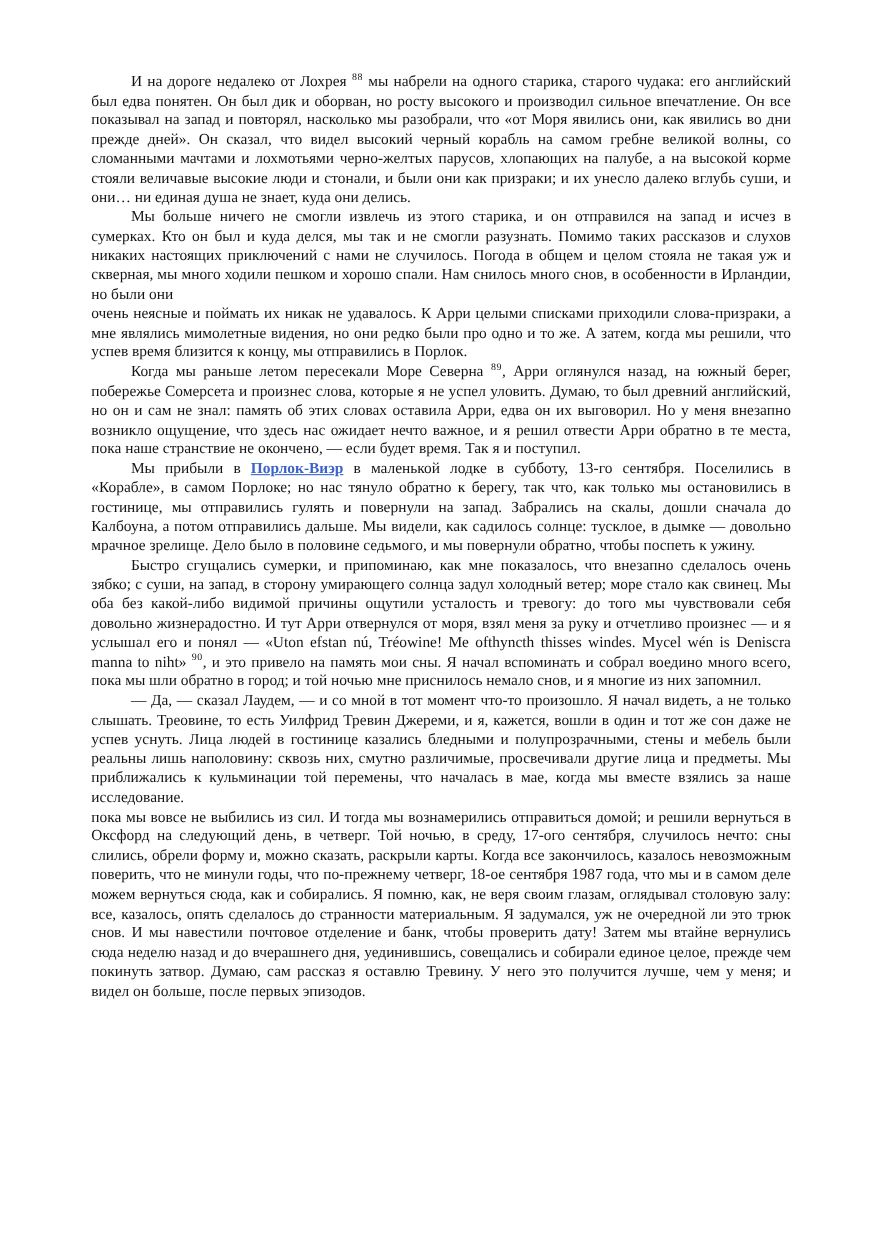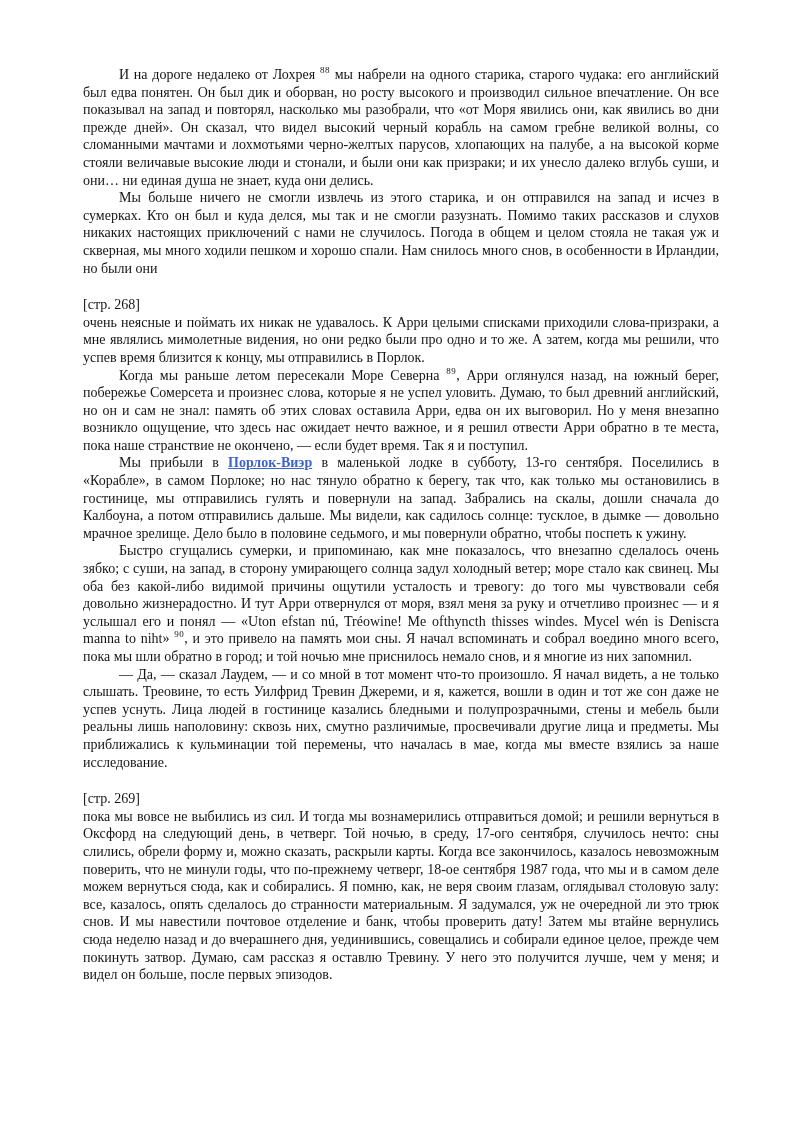--- a/index.html
+++ b/index.html
@@ -57,22 +57,20 @@
     font-weight: bold;
   }
 </style>
 </head>
 <body>
 
 <div class="page" style="background: rgb(255, 255, 255);">
   <div class="content" id="doc-body" style="color: rgb(20, 20, 20);">
       <p><span>И на дороге недалеко от Лохрея </span><sup>88</sup><span> мы набрели на одного старика, старого чудака: его английский был едва понятен. Он был дик и оборван, но росту высокого и производил сильное впечатление. Он все показывал на запад и повторял, насколько мы разобрали, что «от Моря явились они, как явились во дни прежде дней». Он сказал, что видел высокий черный корабль на самом гребне великой волны, со сломанными мачтами и лохмотьями черно-желтых парусов, хлопающих на палубе, а на высокой корме стояли величавые высокие люди и стонали, и были они как призраки; и их унесло далеко вглубь суши, и они… ни единая душа не знает, куда они делись.</span></p>
       <p><span>Мы больше ничего не смогли извлечь из этого старика, и он отправился на запад и исчез в сумерках. Кто он был и куда делся, мы так и не смогли разузнать. Помимо таких рассказов и слухов никаких настоящих приключений с нами не случилось. Погода в общем и целом стояла не такая уж и скверная, мы много ходили пешком и хорошо спали. Нам снилось много снов, в особенности в Ирландии, но были они</span></p>
-      <p class="no-indent page-marker"><span>[стр. 268]</span></p>
       <p class="no-indent"><span>очень неясные и поймать их никак не удавалось. К Арри целыми списками приходили слова-призраки, а мне являлись мимолетные видения, но они редко были про одно и то же. А затем, когда мы решили, что успев время близится к концу, мы отправились в Порлок.</span></p>
       <p><span>Когда мы раньше летом пересекали Море Северна </span><sup>89</sup><span>, Арри оглянулся назад, на южный берег, побережье Сомерсета и произнес слова, которые я не успел уловить. Думаю, то был древний английский, но он и сам не знал: память об этих словах оставила Арри, едва он их выговорил. Но у меня внезапно возникло ощущение, что здесь нас ожидает нечто важное, и я решил отвести Арри обратно в те места, пока наше странствие не окончено, — если будет время. Так я и поступил.</span></p>
       <p><span>Мы прибыли в </span><a href="#">Порлок-Виэр</a><span> в маленькой лодке в субботу, 13-го сентября. Поселились в «Корабле», в самом Порлоке; но нас тянуло обратно к берегу, так что, как только мы остановились в гостинице, мы отправились гулять и повернули на запад. Забрались на скалы, дошли сначала до Калбоуна, а потом отправились дальше. Мы видели, как садилось солнце: тусклое, в дымке — довольно мрачное зрелище. Дело было в половине седьмого, и мы повернули обратно, чтобы поспеть к ужину.</span></p>
       <p><span>Быстро сгущались сумерки, и припоминаю, как мне показалось, что внезапно сделалось очень зябко; с суши, на запад, в сторону умирающего солнца задул холодный ветер; море стало как свинец. Мы оба без какой-либо видимой причины ощутили усталость и тревогу: до того мы чувствовали себя довольно жизнерадостно. И тут Арри отвернулся от моря, взял меня за руку и отчетливо произнес — и я услышал его и понял — «Uton efstan nú, Tréowine! Me ofthyncth thisses windes. Mycel wén is Deniscra manna to niht» </span><sup>90</sup><span>, и это привело на память мои сны. Я начал вспоминать и собрал воедино много всего, пока мы шли обратно в город; и той ночью мне приснилось немало снов, и я многие из них запомнил.</span></p>
       <p><span>— Да, — сказал Лаудем, — и со мной в тот момент что-то произошло. Я начал видеть, а не только слышать. Треовине, то есть Уилфрид Тревин Джереми, и я, кажется, вошли в один и тот же сон даже не успев уснуть. Лица людей в гостинице казались бледными и полупрозрачными, стены и мебель были реальны лишь наполовину: сквозь них, смутно различимые, просвечивали другие лица и предметы. Мы приближались к кульминации той перемены, что началась в мае, когда мы вместе взялись за наше исследование.</span></p>
-      <p class="no-indent page-marker"><span>[стр. 269]</span></p>
       <p class="no-indent"><span>пока мы вовсе не выбились из сил. И тогда мы вознамерились отправиться домой; и решили вернуться в Оксфорд на следующий день, в четверг. Той ночью, в среду, 17-ого сентября, случилось нечто: сны слились, обрели форму и, можно сказать, раскрыли карты. Когда все закончилось, казалось невозможным поверить, что не минули годы, что по-прежнему четверг, 18-ое сентября 1987 года, что мы и в самом деле можем вернуться сюда, как и собирались. Я помню, как, не веря своим глазам, оглядывал столовую залу: все, казалось, опять сделалось до странности материальным. Я задумался, уж не очередной ли это трюк снов. И мы навестили почтовое отделение и банк, чтобы проверить дату! Затем мы втайне вернулись сюда неделю назад и до вчерашнего дня, уединившись, совещались и собирали единое целое, прежде чем покинуть затвор. Думаю, сам рассказ я оставлю Тревину. У него это получится лучше, чем у меня; и видел он больше, после первых эпизодов.</span></p>
     </div>
 </div>
 
 </body></html>

